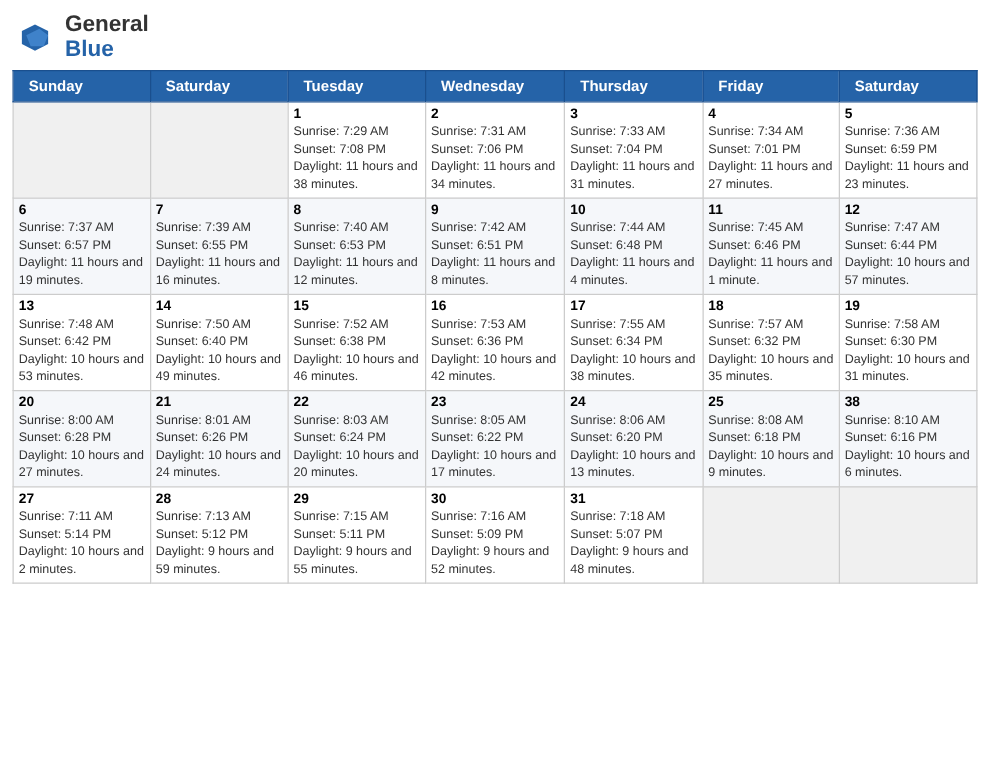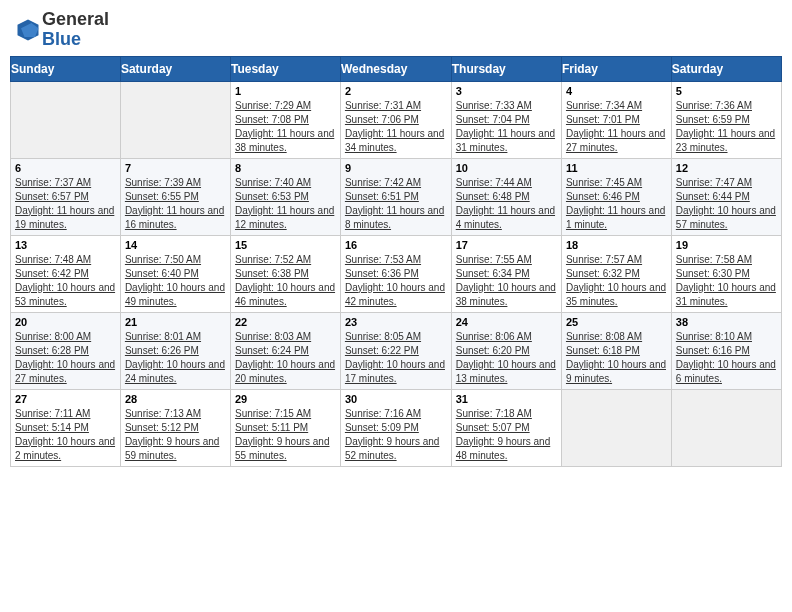--- a/index.html
+++ b/index.html
@@ -13,21 +13,21 @@
     .header {
       display: flex;
       justify-content: space-between;
       align-items: flex-start;
       margin-bottom: 6px;
       padding: 0 4px;
     }
     .logo {
       display: flex;
       align-items: center;
-      gap: 0;
+      gap: 10px;
     }
     .logo-text {
       font-size: 18px;
       font-weight: bold;
       line-height: 1.1;
     }
     .logo-general { color: #333; }
     .logo-blue { color: #2563a8; }
     .logo-icon {
       width: 28px;
@@ -46,21 +46,21 @@
       color: #444;
     }
     .calendar {
       width: 100%;
       border-collapse: collapse;
       font-size: 10.5px;
     }
     .calendar th {
       background: #2563a8;
       color: #fff;
-      padding: 5px 0;
+      padding: 5px 12px;
       text-align: left;
       font-size: 12px;
       font-weight: bold;
       border: 1px solid #1a4f8e;
     }
     .calendar td {
       border: 1px solid #ccc;
       vertical-align: top;
       padding: 3px 4px;
       width: 113px;
@@ -73,21 +73,20 @@
     .day-num {
       font-weight: bold;
       font-size: 11px;
       display: block;
       margin-bottom: 2px;
     }
     .day-info {
       color: #333;
       font-size: 10px;
       line-height: 1.4;
-      text-decoration: underline;
     }
     .empty-cell {
       background: #f0f0f0 !important;
     }
   </style>
 </head>
 <body>
 
 <div class="header">
   <div class="logo">

